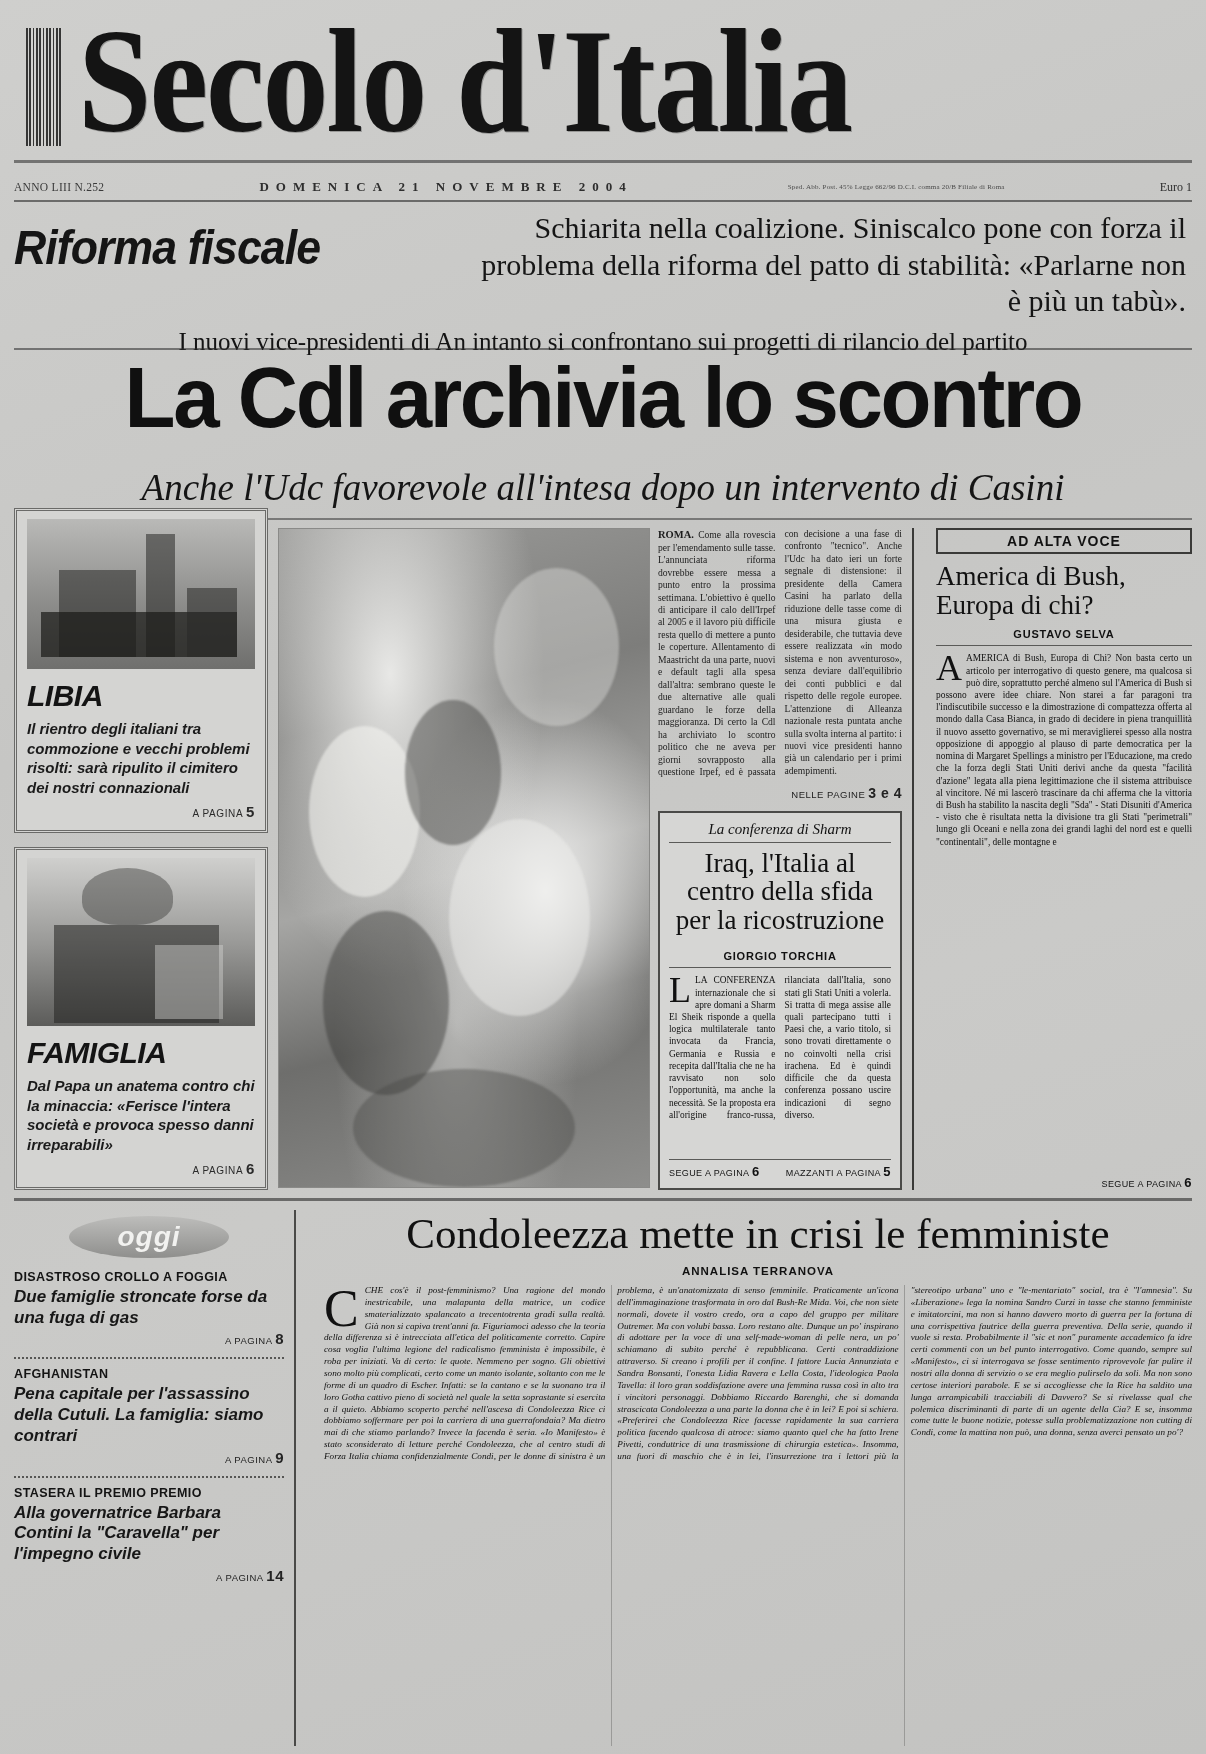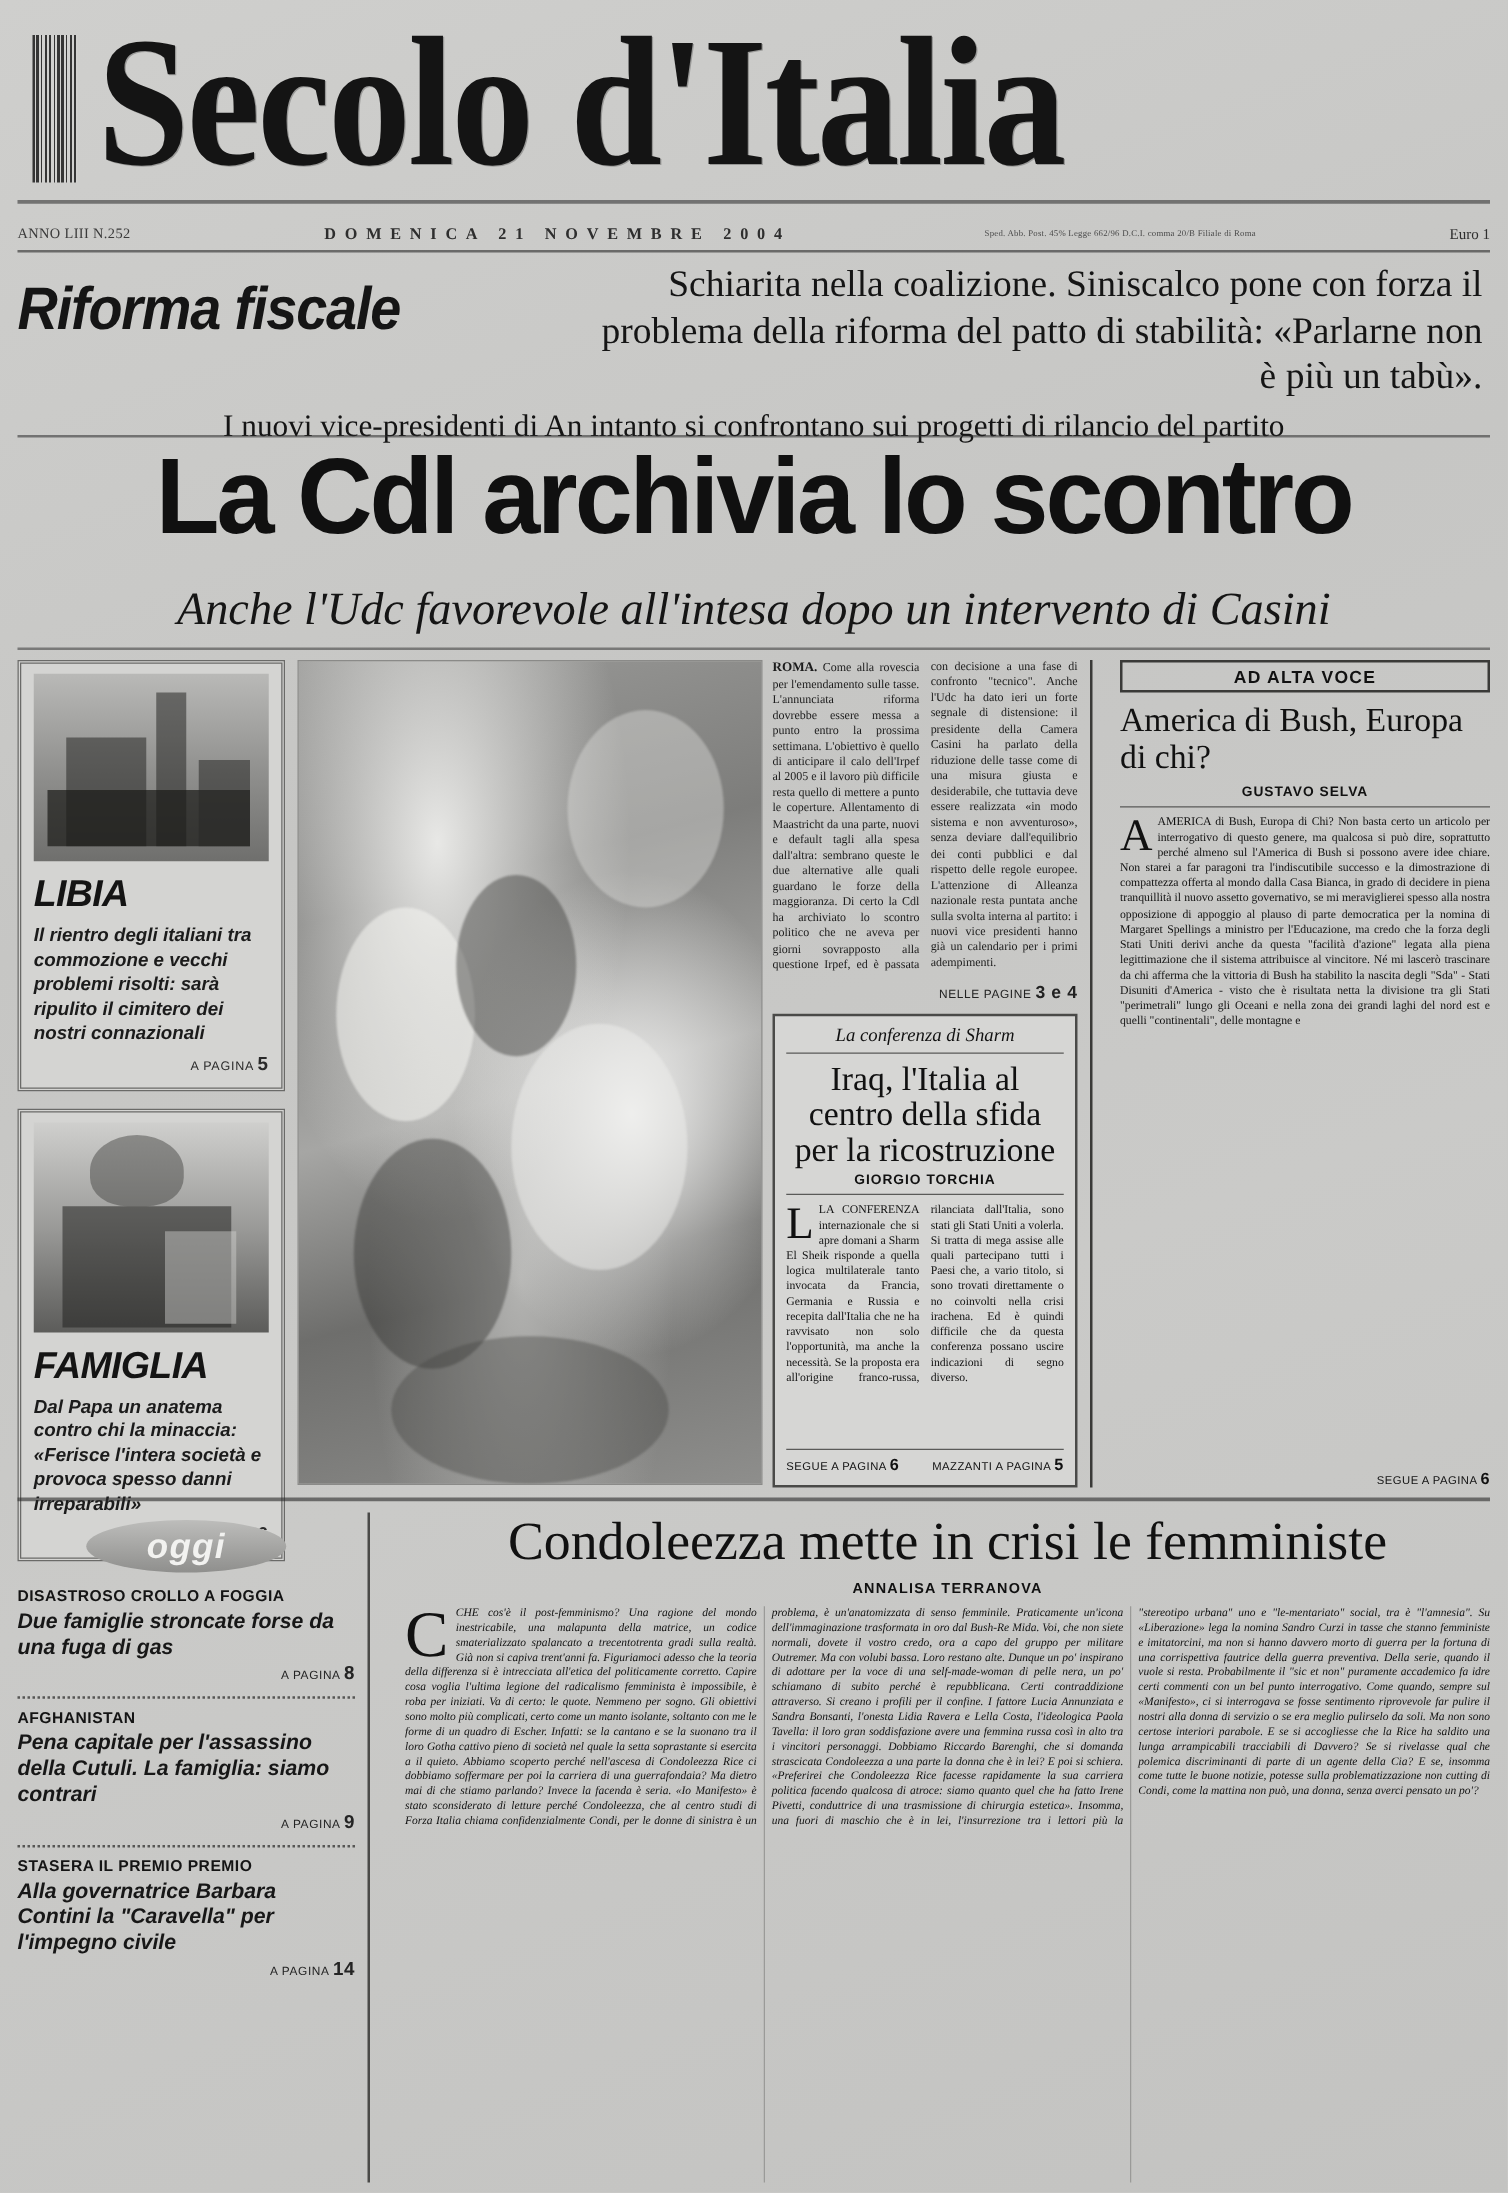--- a/index.html
+++ b/index.html
@@ -99,21 +99,21 @@
     font-size:37px;
     color:#151515;
   }
   .deck-rule{position:absolute;left:14px;right:14px;top:518px;height:2px;background:#2a2a2a;opacity:.5;}
 
   
   .mid{
     position:absolute;left:14px;right:14px;top:528px;height:662px;
     display:flex;gap:10px;
   }
-  .col-left{width:214px;display:flex;flex-direction:column;gap:14px;}
+  .col-left{width:254px;display:flex;flex-direction:column;gap:14px;justify-content:flex-end;}
   .promo{
     border:3px double #6a6a68;
     background:#d4d4d2;
     padding:8px 10px 10px;
     display:flex;flex-direction:column;
   }
   .promo-img{
     width:100%;height:150px;
     background:linear-gradient(180deg,#b9b9b7,#8e8e8c 55%,#6f6f6d);
     position:relative;overflow:hidden;margin-bottom:8px;
@@ -167,21 +167,21 @@
   }
   .sharm-kicker{
     font-family:"Liberation Serif",serif;font-style:italic;font-size:15px;
     text-align:center;border-bottom:1px solid #5a5a58;padding-bottom:4px;margin-bottom:6px;
   }
   .sharm-title{
     font-family:"Liberation Serif",serif;font-size:27px;line-height:1.06;text-align:center;color:#111;
   }
   .sharm-author{
     font-family:"Liberation Sans",sans-serif;font-weight:700;font-size:11px;
-    letter-spacing:.8px;text-align:center;margin:4px 0 6px;
+    letter-spacing:.8px;text-align:center;margin:16px 0 6px;
     border-bottom:1px solid #5a5a58;padding-bottom:5px;
   }
   .sharm-body{
     font-family:"Liberation Serif",serif;font-size:9.4px;line-height:1.30;text-align:justify;
     column-count:2;column-gap:9px;flex:1;
   }
   .dropcap{
     float:left;font-size:36px;line-height:28px;padding:2px 4px 0 0;font-weight:400;
     font-family:"Liberation Serif",serif;
   }

